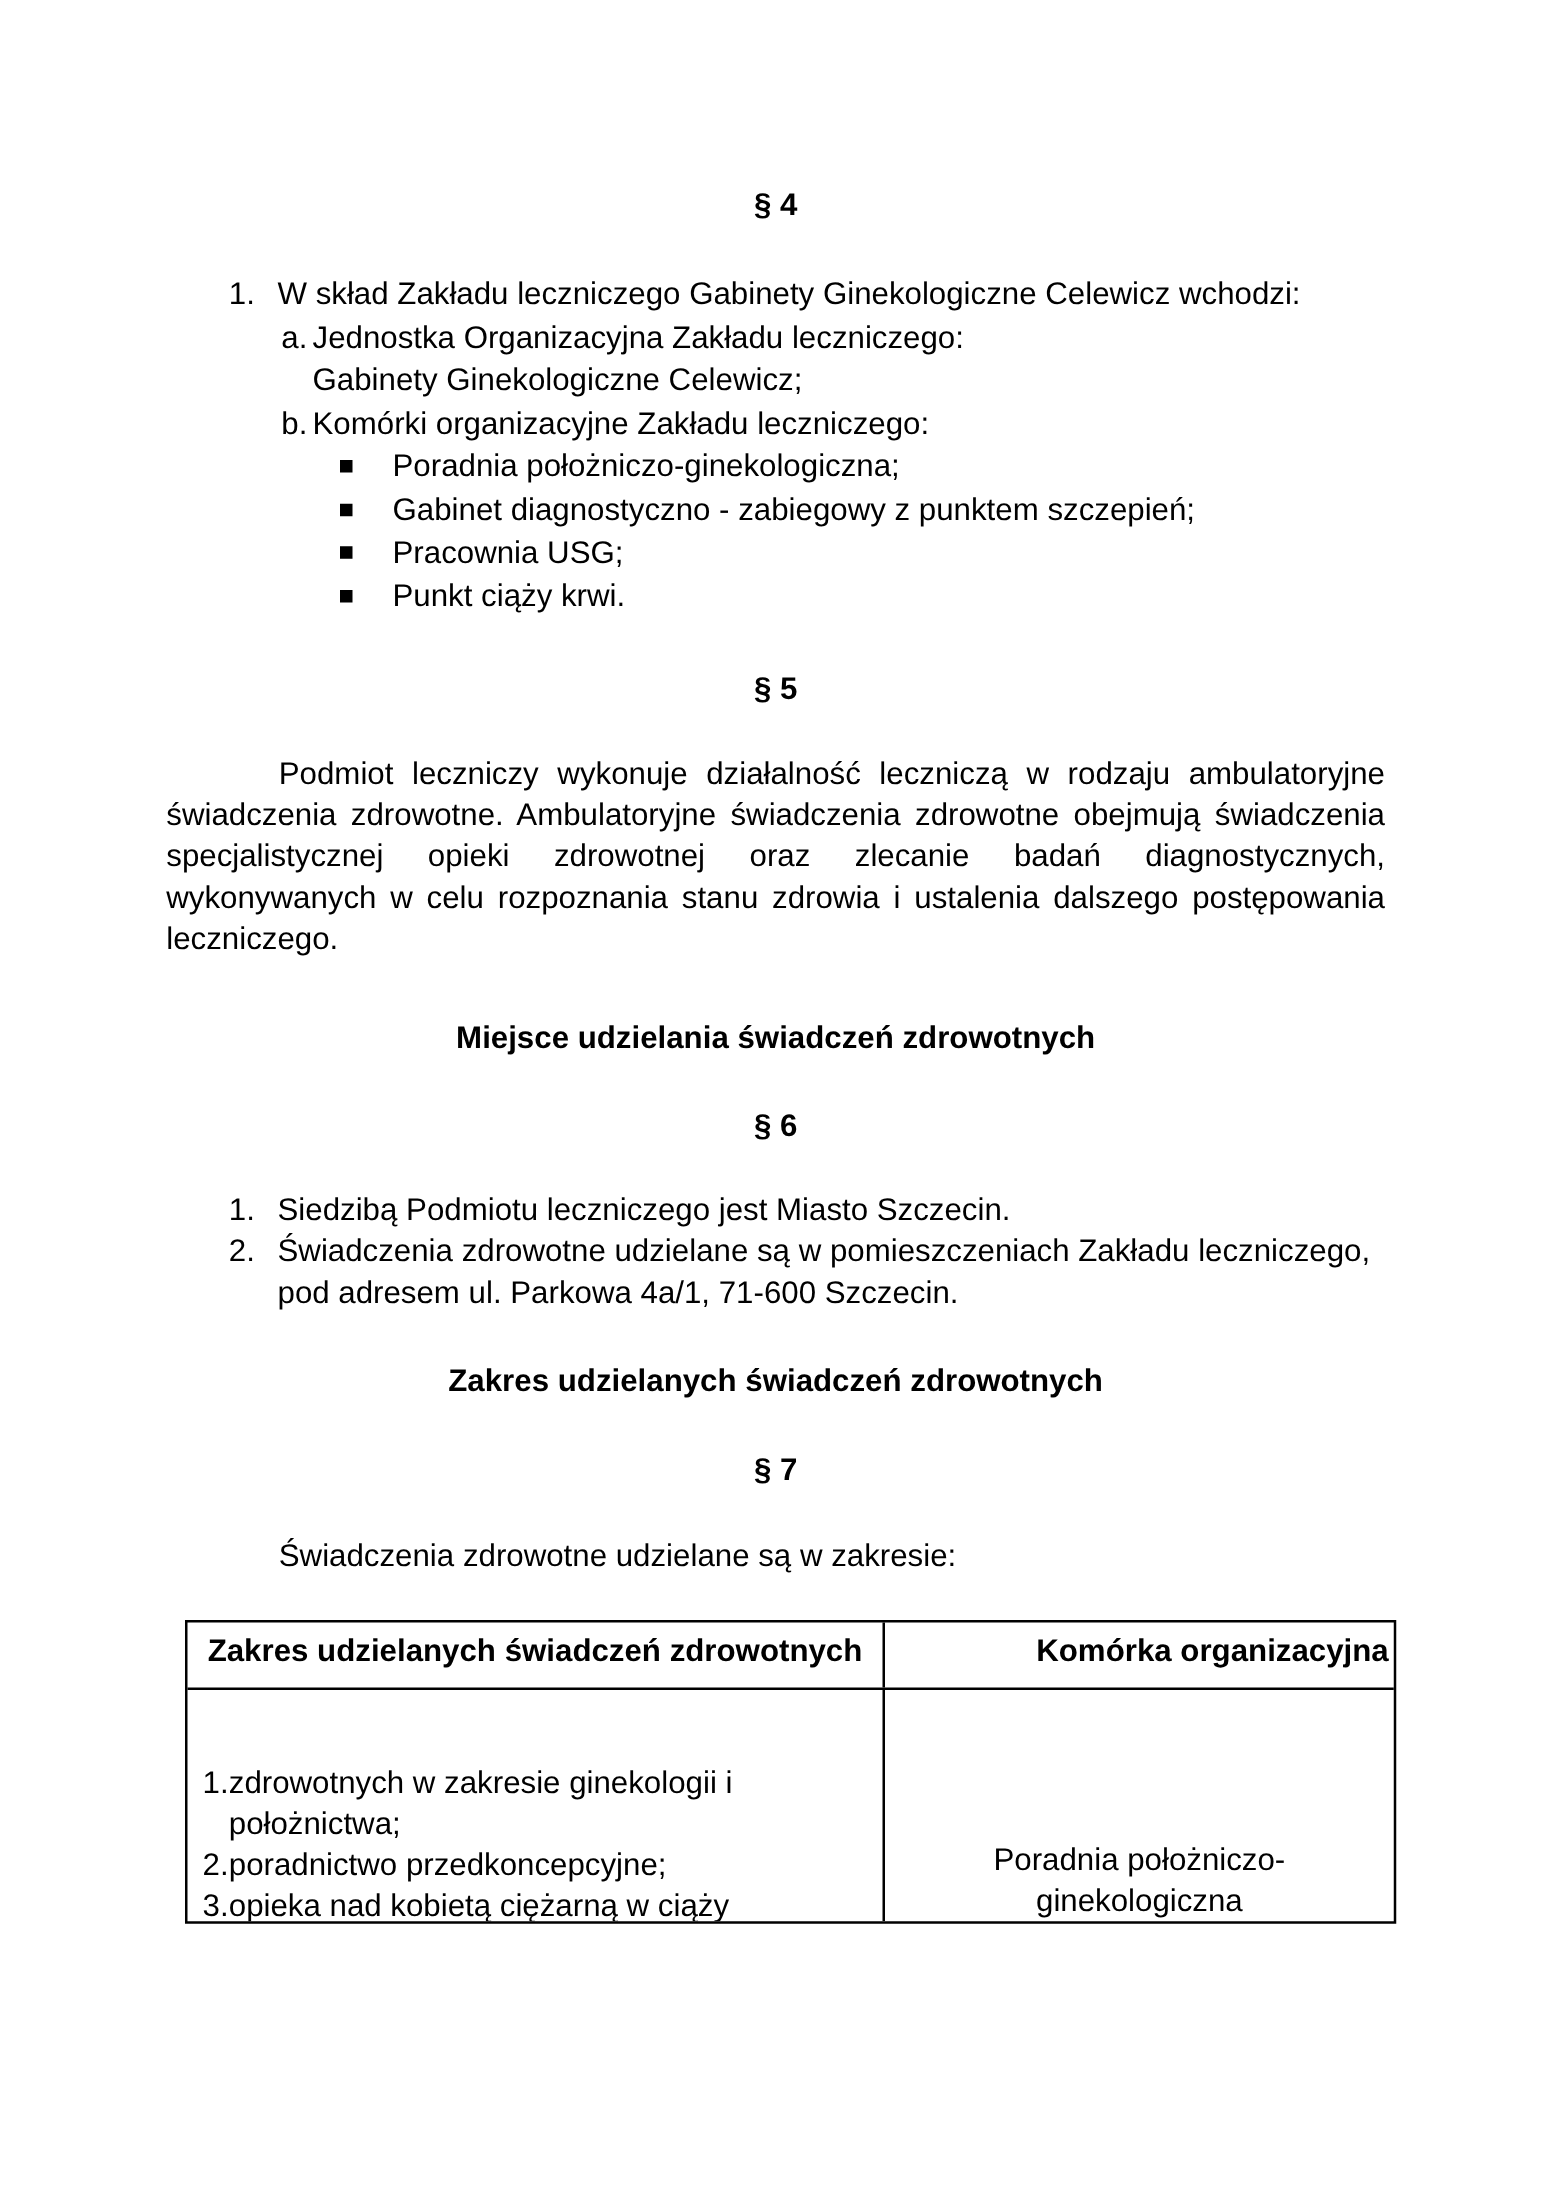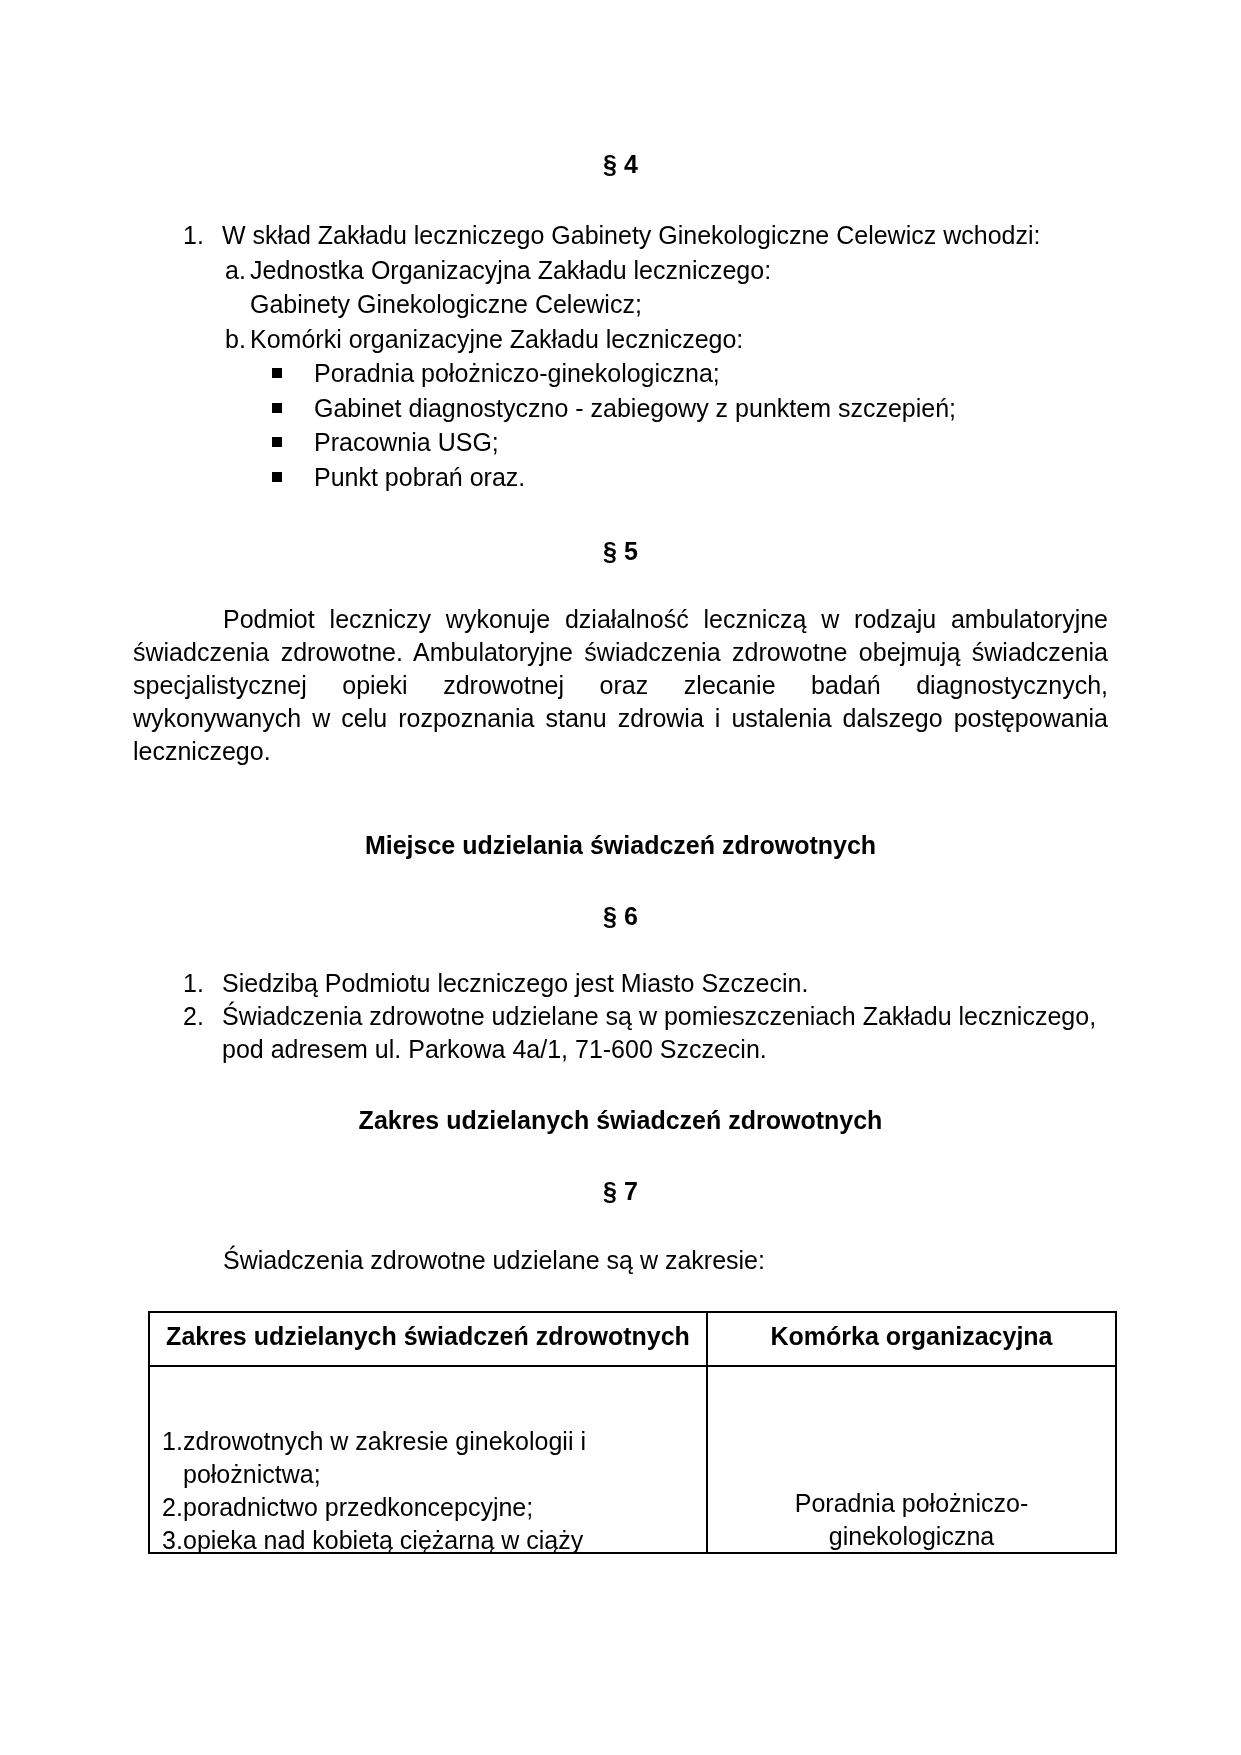--- a/index.html
+++ b/index.html
@@ -41,21 +41,21 @@
   }
 
   .h-activity { margin-top: 33px; }
   .secnum-5 { margin-top: 41px; }
   .para-5 {
     margin-top: 35px;
     text-align: justify;
     text-indent: 90px;
     line-height: 33px;
   }
-  .h-place { margin-top: 61px; }
+  .h-place { margin-top: 46px; }
   .secnum-6 { margin-top: 38px; }
   .list-s6 { margin-top: 34px; }
   .list-s6 .li { display: flex; line-height: 33px; }
   .list-s6 .li { padding-left: 50px; }
   .list-s6 .num { flex: 0 0 39px; }
   .h-scope { margin-top: 38px; }
   .secnum-7 { margin-top: 38px; }
   .intro-7 { margin-top: 36px; text-indent: 90px; line-height: 33px; }
 
   
@@ -68,21 +68,21 @@
   }
   .tbl-header { display: flex; border-bottom: 2px solid #000000; }
   .tbl-hcell {
     box-sizing: border-box;
     text-align: center;
     font-weight: bold;
     line-height: 33px;
     padding: 7px 4px 12px 4px;
   }
   .tbl-hcell.c1 { width: 558px; border-right: 2px solid #000000; }
-  .tbl-hcell.c2 { flex: 1; }
+  .tbl-hcell.c2 { flex: 1; text-align: right; }
   .tbl-body { display: flex; height: 185px; overflow: hidden; }
   .tbl-cell {
     box-sizing: border-box;
   }
   .tbl-cell.c1 {
     width: 558px;
     border-right: 2px solid #000000;
     padding: 58px 10px 0 12px;
   }
   .tbl-cell.c2 {
@@ -130,21 +130,21 @@
     <div class="li li-bullet">
       <span class="marker">
           <span class="bullet-sq"></span>
         </span>
       <span class="txt">Pracownia USG;</span>
     </div>
     <div class="li li-bullet">
       <span class="marker">
           <span class="bullet-sq"></span>
         </span>
-      <span class="txt">Punkt pobrań oraz.</span>
+      <span class="txt">Punkt ciąży krwi.</span>
     </div>
   </div>
 
 
   <div class="sec-num secnum-5">§ 5</div>
 
   <div class="para-5">Podmiot leczniczy wykonuje działalność leczniczą w rodzaju ambulatoryjne świadczenia zdrowotne. Ambulatoryjne świadczenia zdrowotne obejmują świadczenia specjalistycznej opieki zdrowotnej oraz zlecanie badań diagnostycznych, wykonywanych w celu rozpoznania stanu zdrowia i ustalenia dalszego postępowania leczniczego.</div>
 
   <div class="center-h h-place">Miejsce udzielania świadczeń zdrowotnych</div>
 

